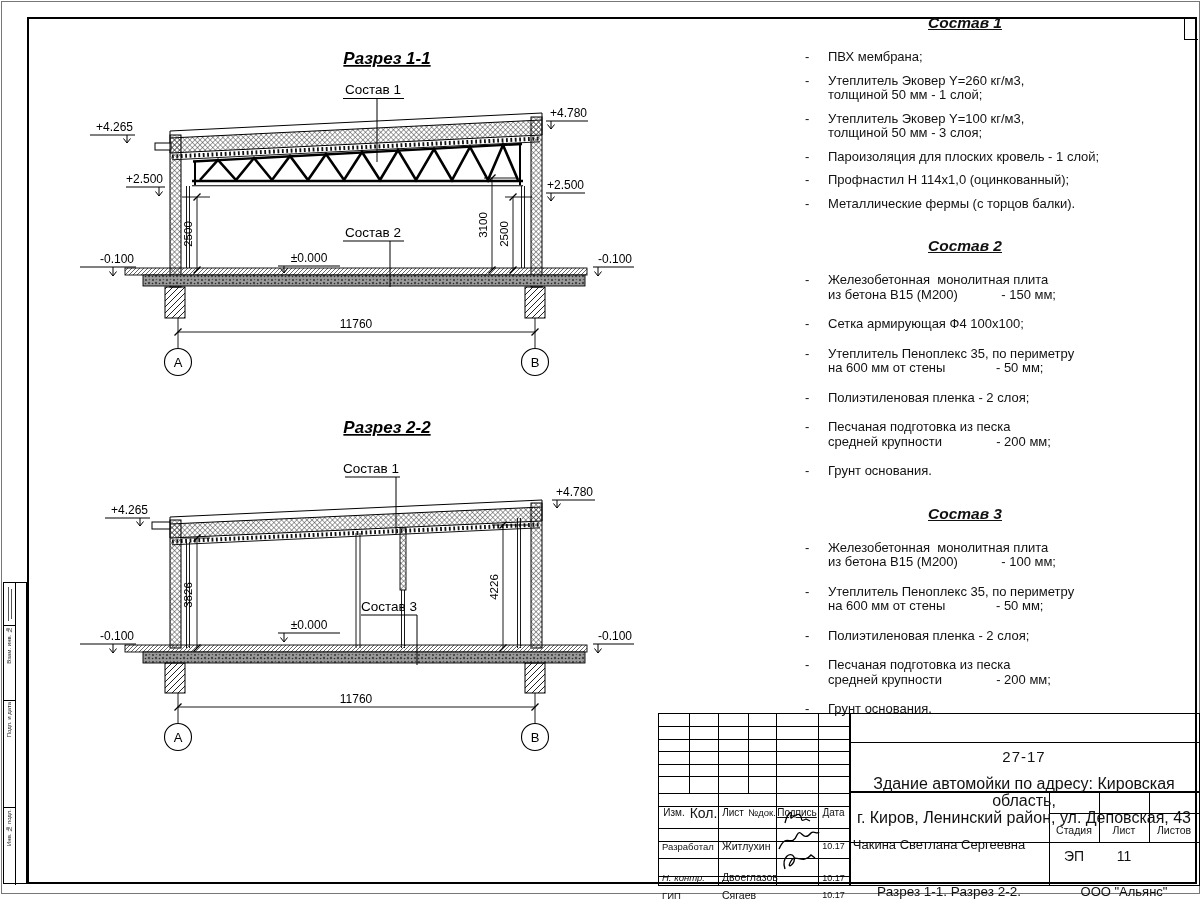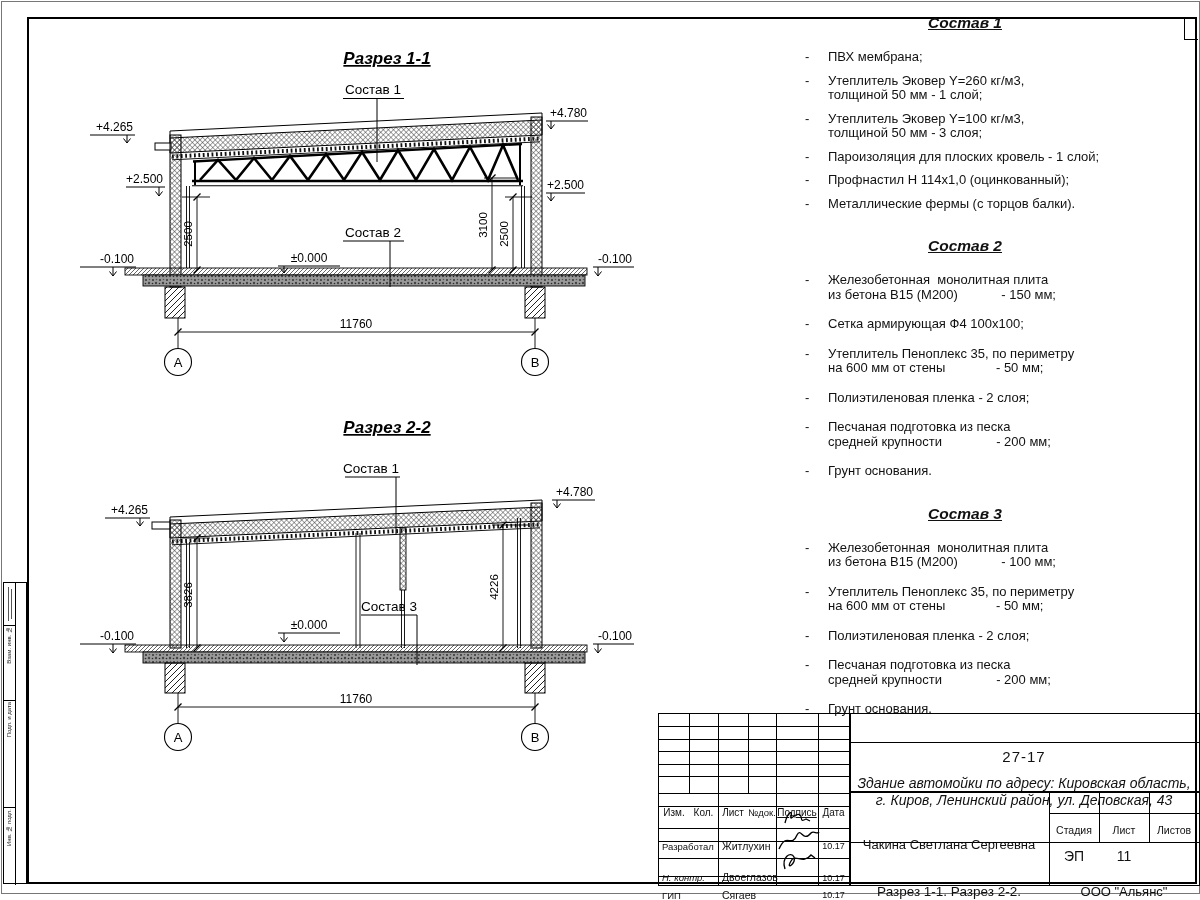--- a/index.html
+++ b/index.html
@@ -436,21 +436,21 @@
   <div class="hl" style="left:0;top:127px;width:190px;"></div>
   <div class="hl" style="left:0;top:144px;width:190px;"></div>
   <div class="hl" style="left:0;top:162px;width:190px;"></div>
 
   <div class="hl" style="left:190px;top:28px;width:350px;"></div>
   <div class="hl" style="left:190px;top:77px;width:350px;height:1.6px;"></div>
   <div class="hl" style="left:390px;top:99px;width:150px;"></div>
   <div class="hl" style="left:190px;top:128px;width:350px;"></div>
 
   <div class="cell ctr" style="left:0;top:62px;width:30px;height:17px;font-size:10px;">Изм.</div>
-  <div class="cell ctr" style="left:30px;top:62px;width:29px;height:17px;font-size:10px;text-align:center;">Кол.</div>
+  <div class="cell ctr" style="left:30px;top:62px;width:29px;height:17px;font-size:14px;text-align:center;">Кол.</div>
   <div class="cell ctr" style="left:59px;top:62px;width:30px;height:17px;font-size:10px;">Лист</div>
   <div class="cell ctr" style="left:89px;top:62px;width:28px;height:17px;font-size:9.5px;">№док.</div>
   <div class="cell ctr" style="left:117px;top:62px;width:42px;height:17px;font-size:10px;text-decoration:underline;">Подпись</div>
   <div class="cell ctr" style="left:159px;top:62px;width:31px;height:17px;font-size:10px;">Дата</div>
 
   <div class="cell" style="left:3px;top:96px;width:56px;font-size:9.5px;line-height:17px;">Разработал</div>
   <div class="cell" style="left:63px;top:95px;width:56px;font-size:10.5px;line-height:18px;">Житлухин</div>
   <div class="cell ctr" style="left:159px;top:95px;width:31px;height:18px;font-size:9px;">10.17</div>
   <div class="cell" style="left:3px;top:128px;width:56px;font-size:9.5px;line-height:15px;font-style:italic;">Н. контр.</div>
   <div class="cell" style="left:63px;top:127px;width:58px;font-size:10.5px;line-height:16px;">Двоеглазов</div>
@@ -463,25 +463,25 @@
     <path d="M6,16 C9,4 14,3 12,10 C11,14 17,5 21,8 C24,10 20,16 27,12 L31,14" fill="none" stroke="#000" stroke-width="1.3"></path>
   </svg>
   <svg class="sig-svg" style="left:116px;top:113px;" width="46" height="26">
     <path d="M4,22 C12,4 16,22 22,8 C26,0 28,16 36,6 C39,3 42,8 44,5" fill="none" stroke="#000" stroke-width="1.4"></path>
   </svg>
   <svg class="sig-svg" style="left:118px;top:133px;" width="42" height="28">
     <path d="M8,22 C4,10 14,4 17,10 C20,16 8,24 14,14 C18,6 26,18 34,8 L38,11" fill="none" stroke="#000" stroke-width="1.4"></path>
   </svg>
 
   <div class="cell ctr" style="left:190px;top:0;width:350px;height:28px;font-size:15px;letter-spacing:1px;">27-17</div>
-  <div class="cell" style="left:190px;top:33px;width:350px;text-align:center;font-size:14px;line-height:17px;font-style:italic;">
+  <div class="cell" style="left:190px;top:33px;width:350px;text-align:center;font-size:16px;line-height:17px;">
     <div>Здание автомойки по адресу: Кировская область,</div>
     <div>г. Киров, Ленинский район, ул. Деповская, 43</div>
   </div>
-  <div class="cell ctr" style="left:190px;top:77px;width:200px;height:51px;font-size:13px;">Чакина Светлана Сергеевна</div>
+  <div class="cell ctr" style="left:180px;top:77px;width:200px;height:51px;font-size:13px;">Чакина Светлана Сергеевна</div>
   <div class="cell ctr" style="left:390px;top:77px;width:50px;height:22px;font-size:10.5px;">Стадия</div>
   <div class="cell ctr" style="left:440px;top:77px;width:50px;height:22px;font-size:10.5px;">Лист</div>
   <div class="cell ctr" style="left:490px;top:77px;width:50px;height:22px;font-size:10.5px;">Листов</div>
   <div class="cell ctr" style="left:390px;top:99px;width:50px;height:29px;font-size:14px;">ЭП</div>
   <div class="cell ctr" style="left:440px;top:99px;width:50px;height:29px;font-size:14px;">11</div>
   <div class="cell ctr" style="left:490px;top:99px;width:50px;height:29px;font-size:14px;"></div>
   <div class="cell ctr" style="left:190px;top:128px;width:200px;height:43px;font-size:13.5px;">Разрез 1-1. Разрез 2-2.</div>
   <div class="cell ctr" style="left:390px;top:128px;width:150px;height:43px;font-size:13px;">ООО "Альянс"</div>
 </div>
 

